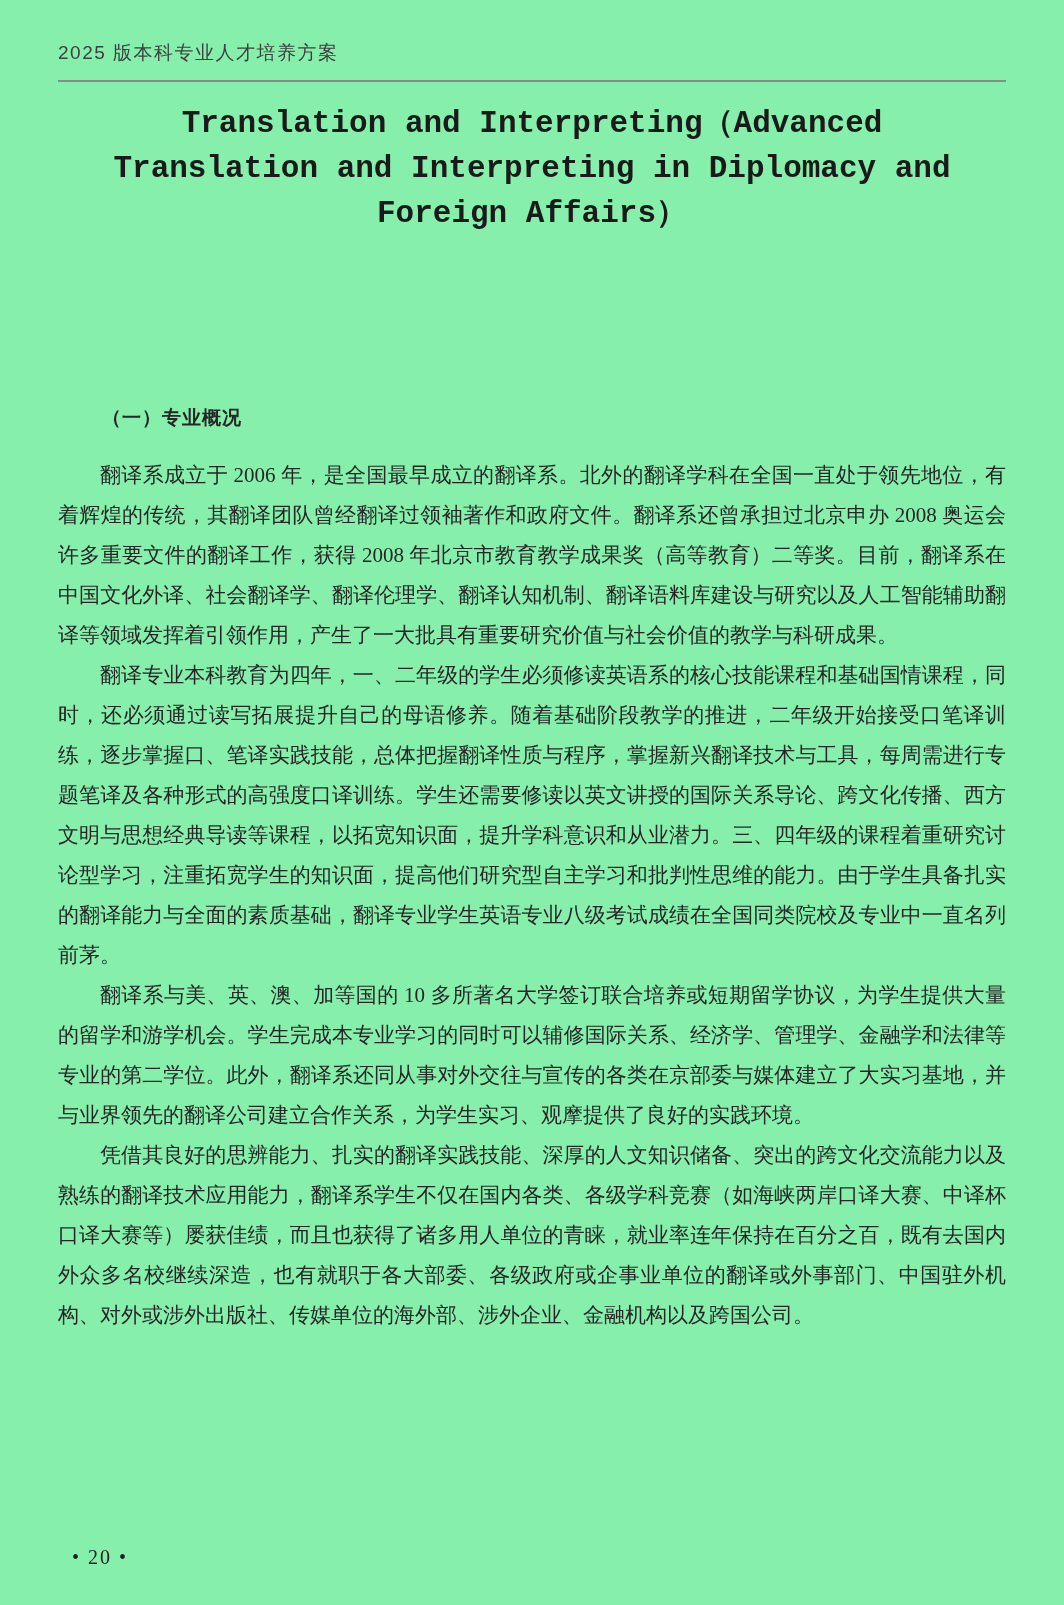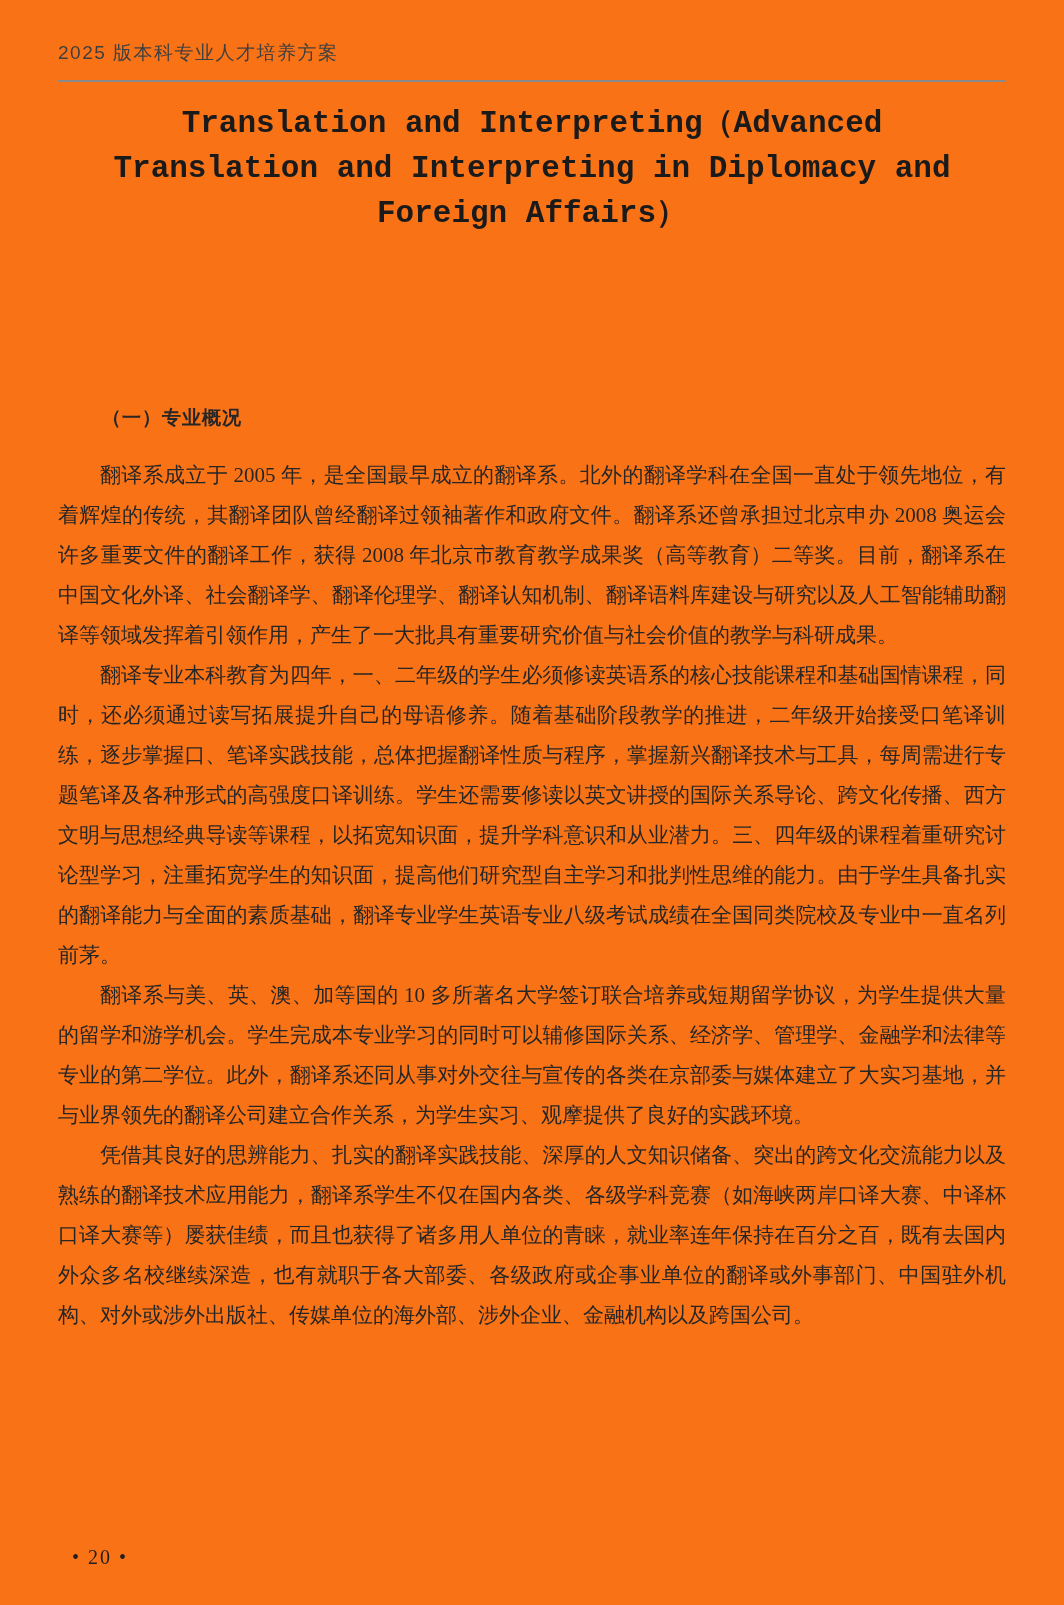--- a/index.html
+++ b/index.html
@@ -5,21 +5,21 @@
   html, body {
     margin: 0;
     padding: 0;
     background: #e8e8e8;
   }
   .page {
     position: relative;
     width: 1064px;
     height: 1605px;
     margin: 0 auto;
-    background: #f97316;
+    background: #86efac;
     overflow: hidden;
     box-sizing: border-box;
   }
   .content {
     padding: 0 58px;
   }
   .doc-header {
     padding-top: 40px;
     font-family: "Liberation Sans", "DejaVu Sans", sans-serif;
     font-size: 19px;
@@ -90,21 +90,21 @@
     <div class="doc-header">2025 版本科专业人才培养方案</div>
 
     <hr class="header-rule">
 
 
     <h2 class="title-en">Translation and Interpreting（Advanced Translation and Interpreting in Diplomacy and Foreign Affairs）</h2>
 
     <h3 class="section-heading">（一）专业概况</h3>
 
     <div class="body-text">
-      <p>翻译系成立于 2005 年，是全国最早成立的翻译系。北外的翻译学科在全国一直处于领先地位，有着辉煌的传统，其翻译团队曾经翻译过领袖著作和政府文件。翻译系还曾承担过北京申办 2008 奥运会许多重要文件的翻译工作，获得 2008 年北京市教育教学成果奖（高等教育）二等奖。目前，翻译系在中国文化外译、社会翻译学、翻译伦理学、翻译认知机制、翻译语料库建设与研究以及人工智能辅助翻译等领域发挥着引领作用，产生了一大批具有重要研究价值与社会价值的教学与科研成果。</p>
+      <p>翻译系成立于 2006 年，是全国最早成立的翻译系。北外的翻译学科在全国一直处于领先地位，有着辉煌的传统，其翻译团队曾经翻译过领袖著作和政府文件。翻译系还曾承担过北京申办 2008 奥运会许多重要文件的翻译工作，获得 2008 年北京市教育教学成果奖（高等教育）二等奖。目前，翻译系在中国文化外译、社会翻译学、翻译伦理学、翻译认知机制、翻译语料库建设与研究以及人工智能辅助翻译等领域发挥着引领作用，产生了一大批具有重要研究价值与社会价值的教学与科研成果。</p>
       <p>翻译专业本科教育为四年，一、二年级的学生必须修读英语系的核心技能课程和基础国情课程，同时，还必须通过读写拓展提升自己的母语修养。随着基础阶段教学的推进，二年级开始接受口笔译训练，逐步掌握口、笔译实践技能，总体把握翻译性质与程序，掌握新兴翻译技术与工具，每周需进行专题笔译及各种形式的高强度口译训练。学生还需要修读以英文讲授的国际关系导论、跨文化传播、西方文明与思想经典导读等课程，以拓宽知识面，提升学科意识和从业潜力。三、四年级的课程着重研究讨论型学习，注重拓宽学生的知识面，提高他们研究型自主学习和批判性思维的能力。由于学生具备扎实的翻译能力与全面的素质基础，翻译专业学生英语专业八级考试成绩在全国同类院校及专业中一直名列前茅。</p>
       <p>翻译系与美、英、澳、加等国的 10 多所著名大学签订联合培养或短期留学协议，为学生提供大量的留学和游学机会。学生完成本专业学习的同时可以辅修国际关系、经济学、管理学、金融学和法律等专业的第二学位。此外，翻译系还同从事对外交往与宣传的各类在京部委与媒体建立了大实习基地，并与业界领先的翻译公司建立合作关系，为学生实习、观摩提供了良好的实践环境。</p>
       <p>凭借其良好的思辨能力、扎实的翻译实践技能、深厚的人文知识储备、突出的跨文化交流能力以及熟练的翻译技术应用能力，翻译系学生不仅在国内各类、各级学科竞赛（如海峡两岸口译大赛、中译杯口译大赛等）屡获佳绩，而且也获得了诸多用人单位的青睐，就业率连年保持在百分之百，既有去国内外众多名校继续深造，也有就职于各大部委、各级政府或企事业单位的翻译或外事部门、中国驻外机构、对外或涉外出版社、传媒单位的海外部、涉外企业、金融机构以及跨国公司。</p>
     </div>
 
   </div>
 
   <div class="page-number">• 20 •</div>
 </div>
 

